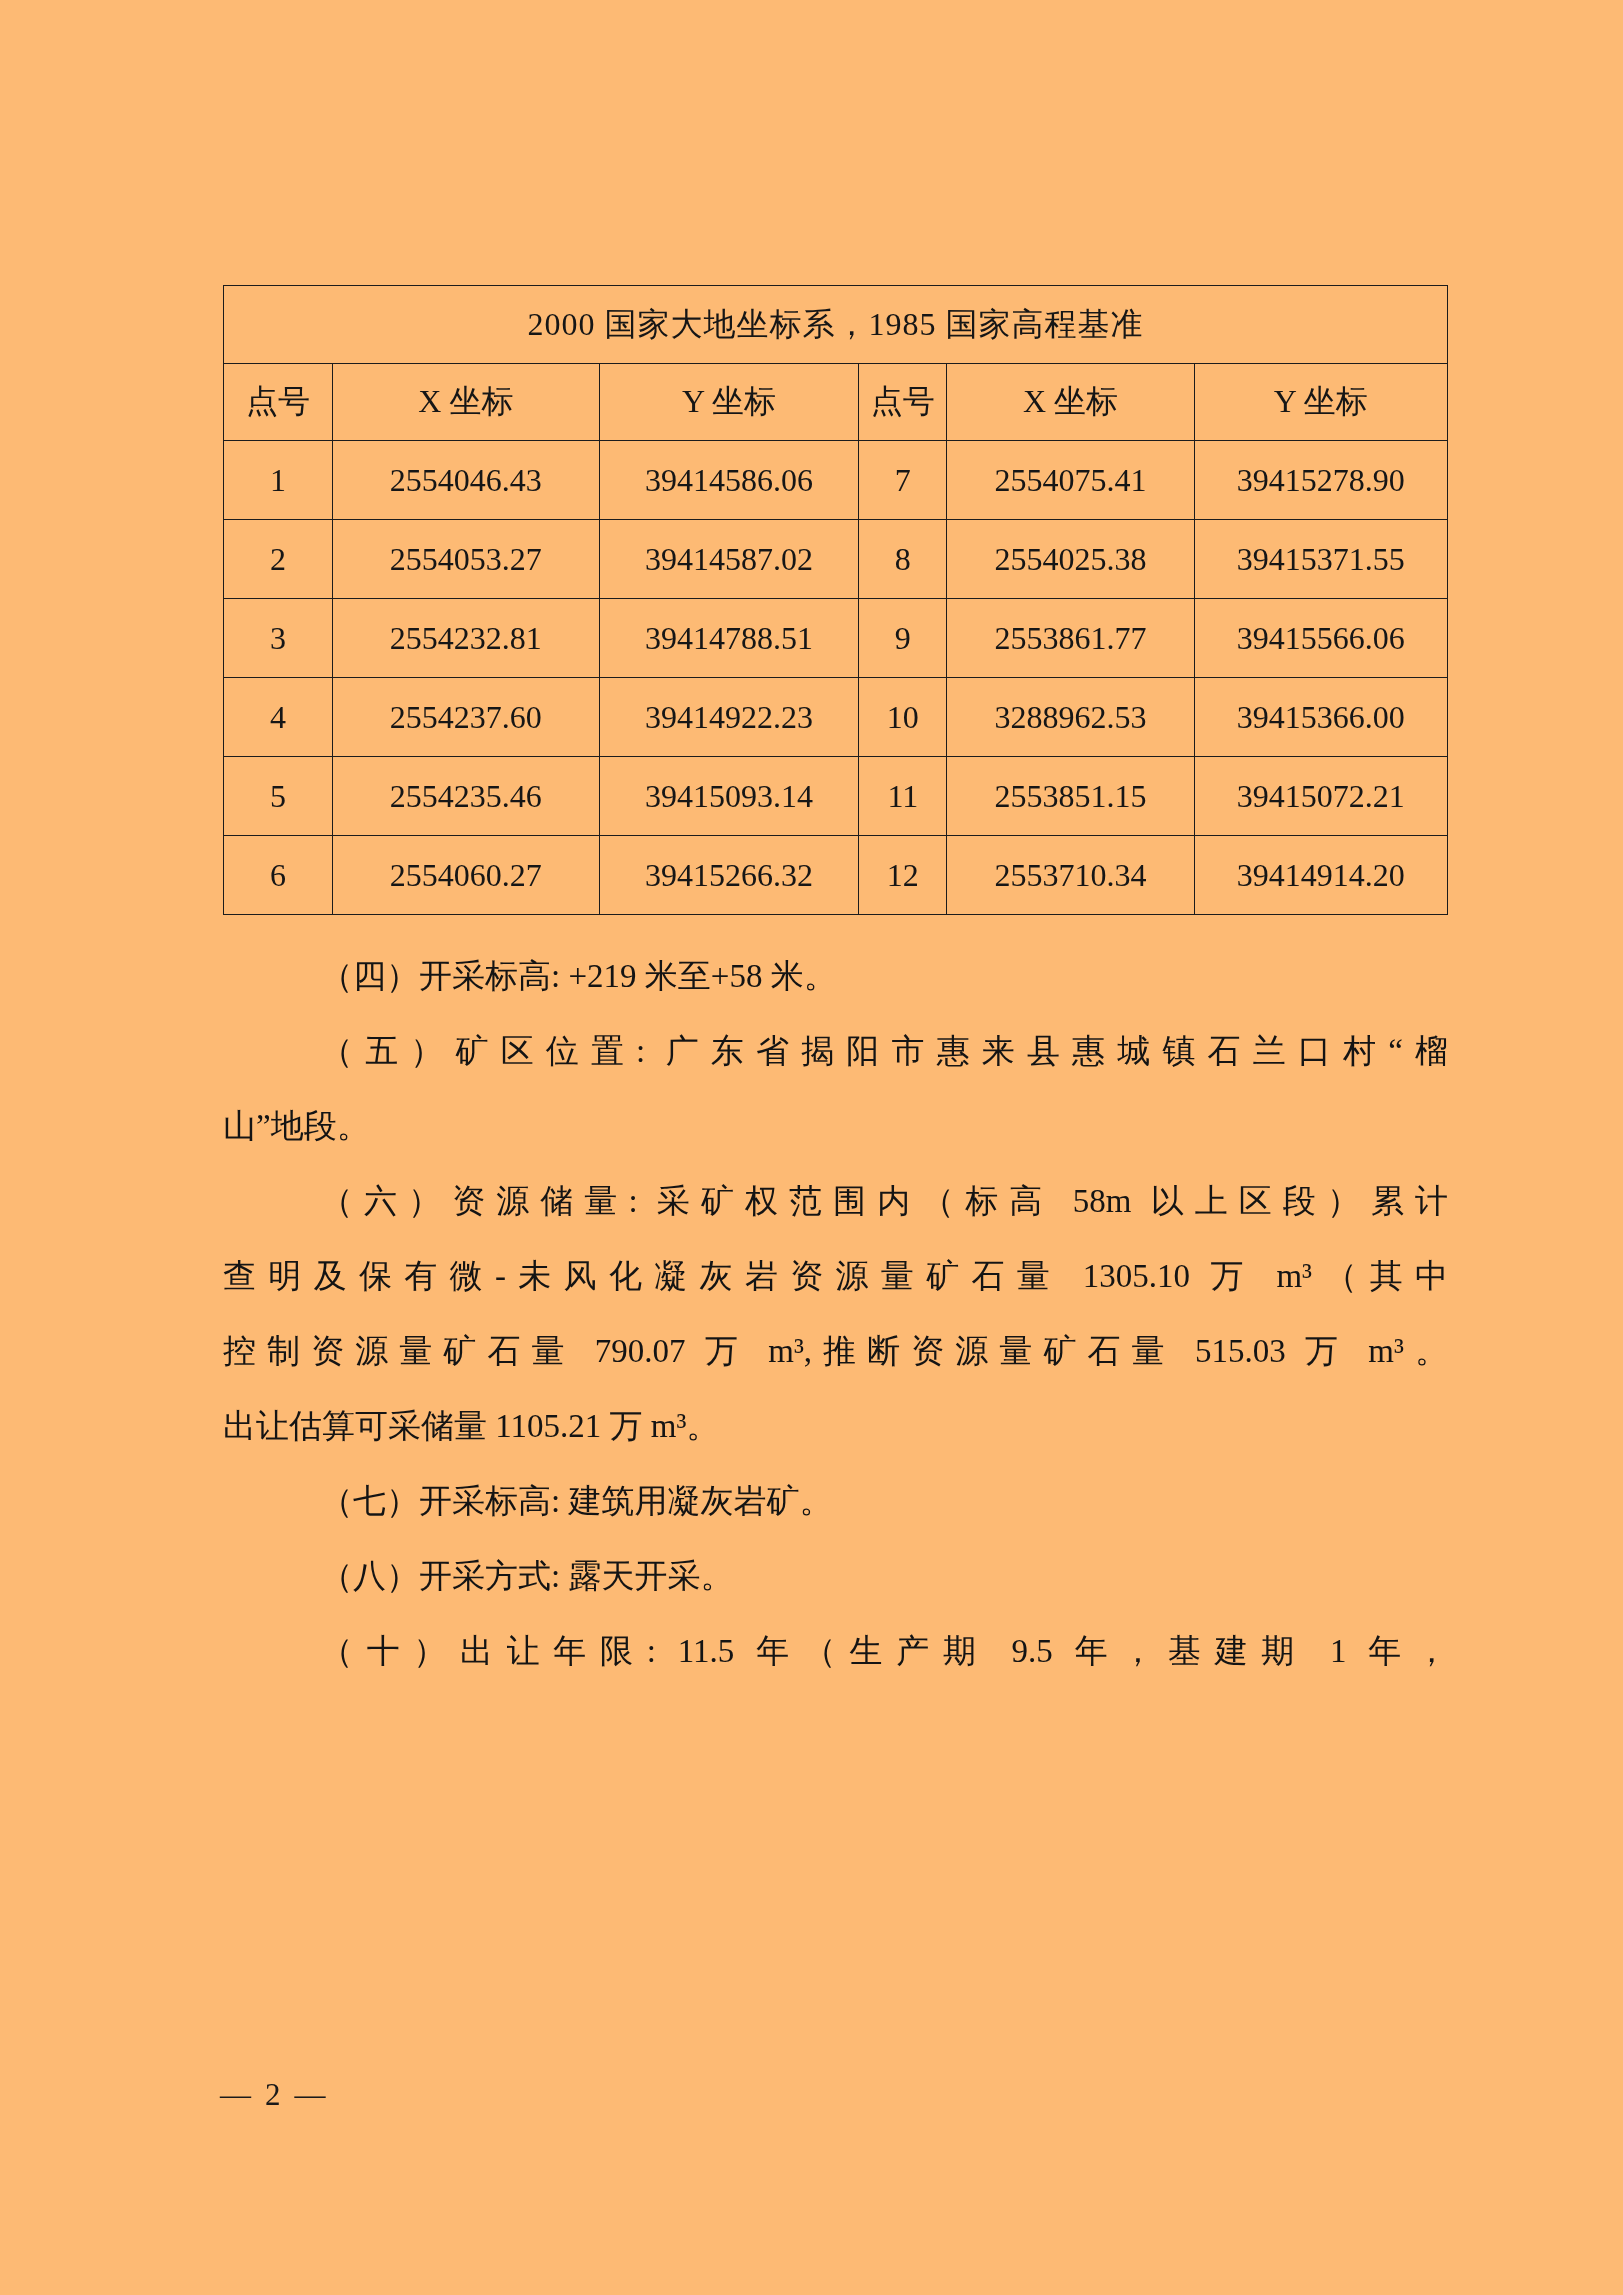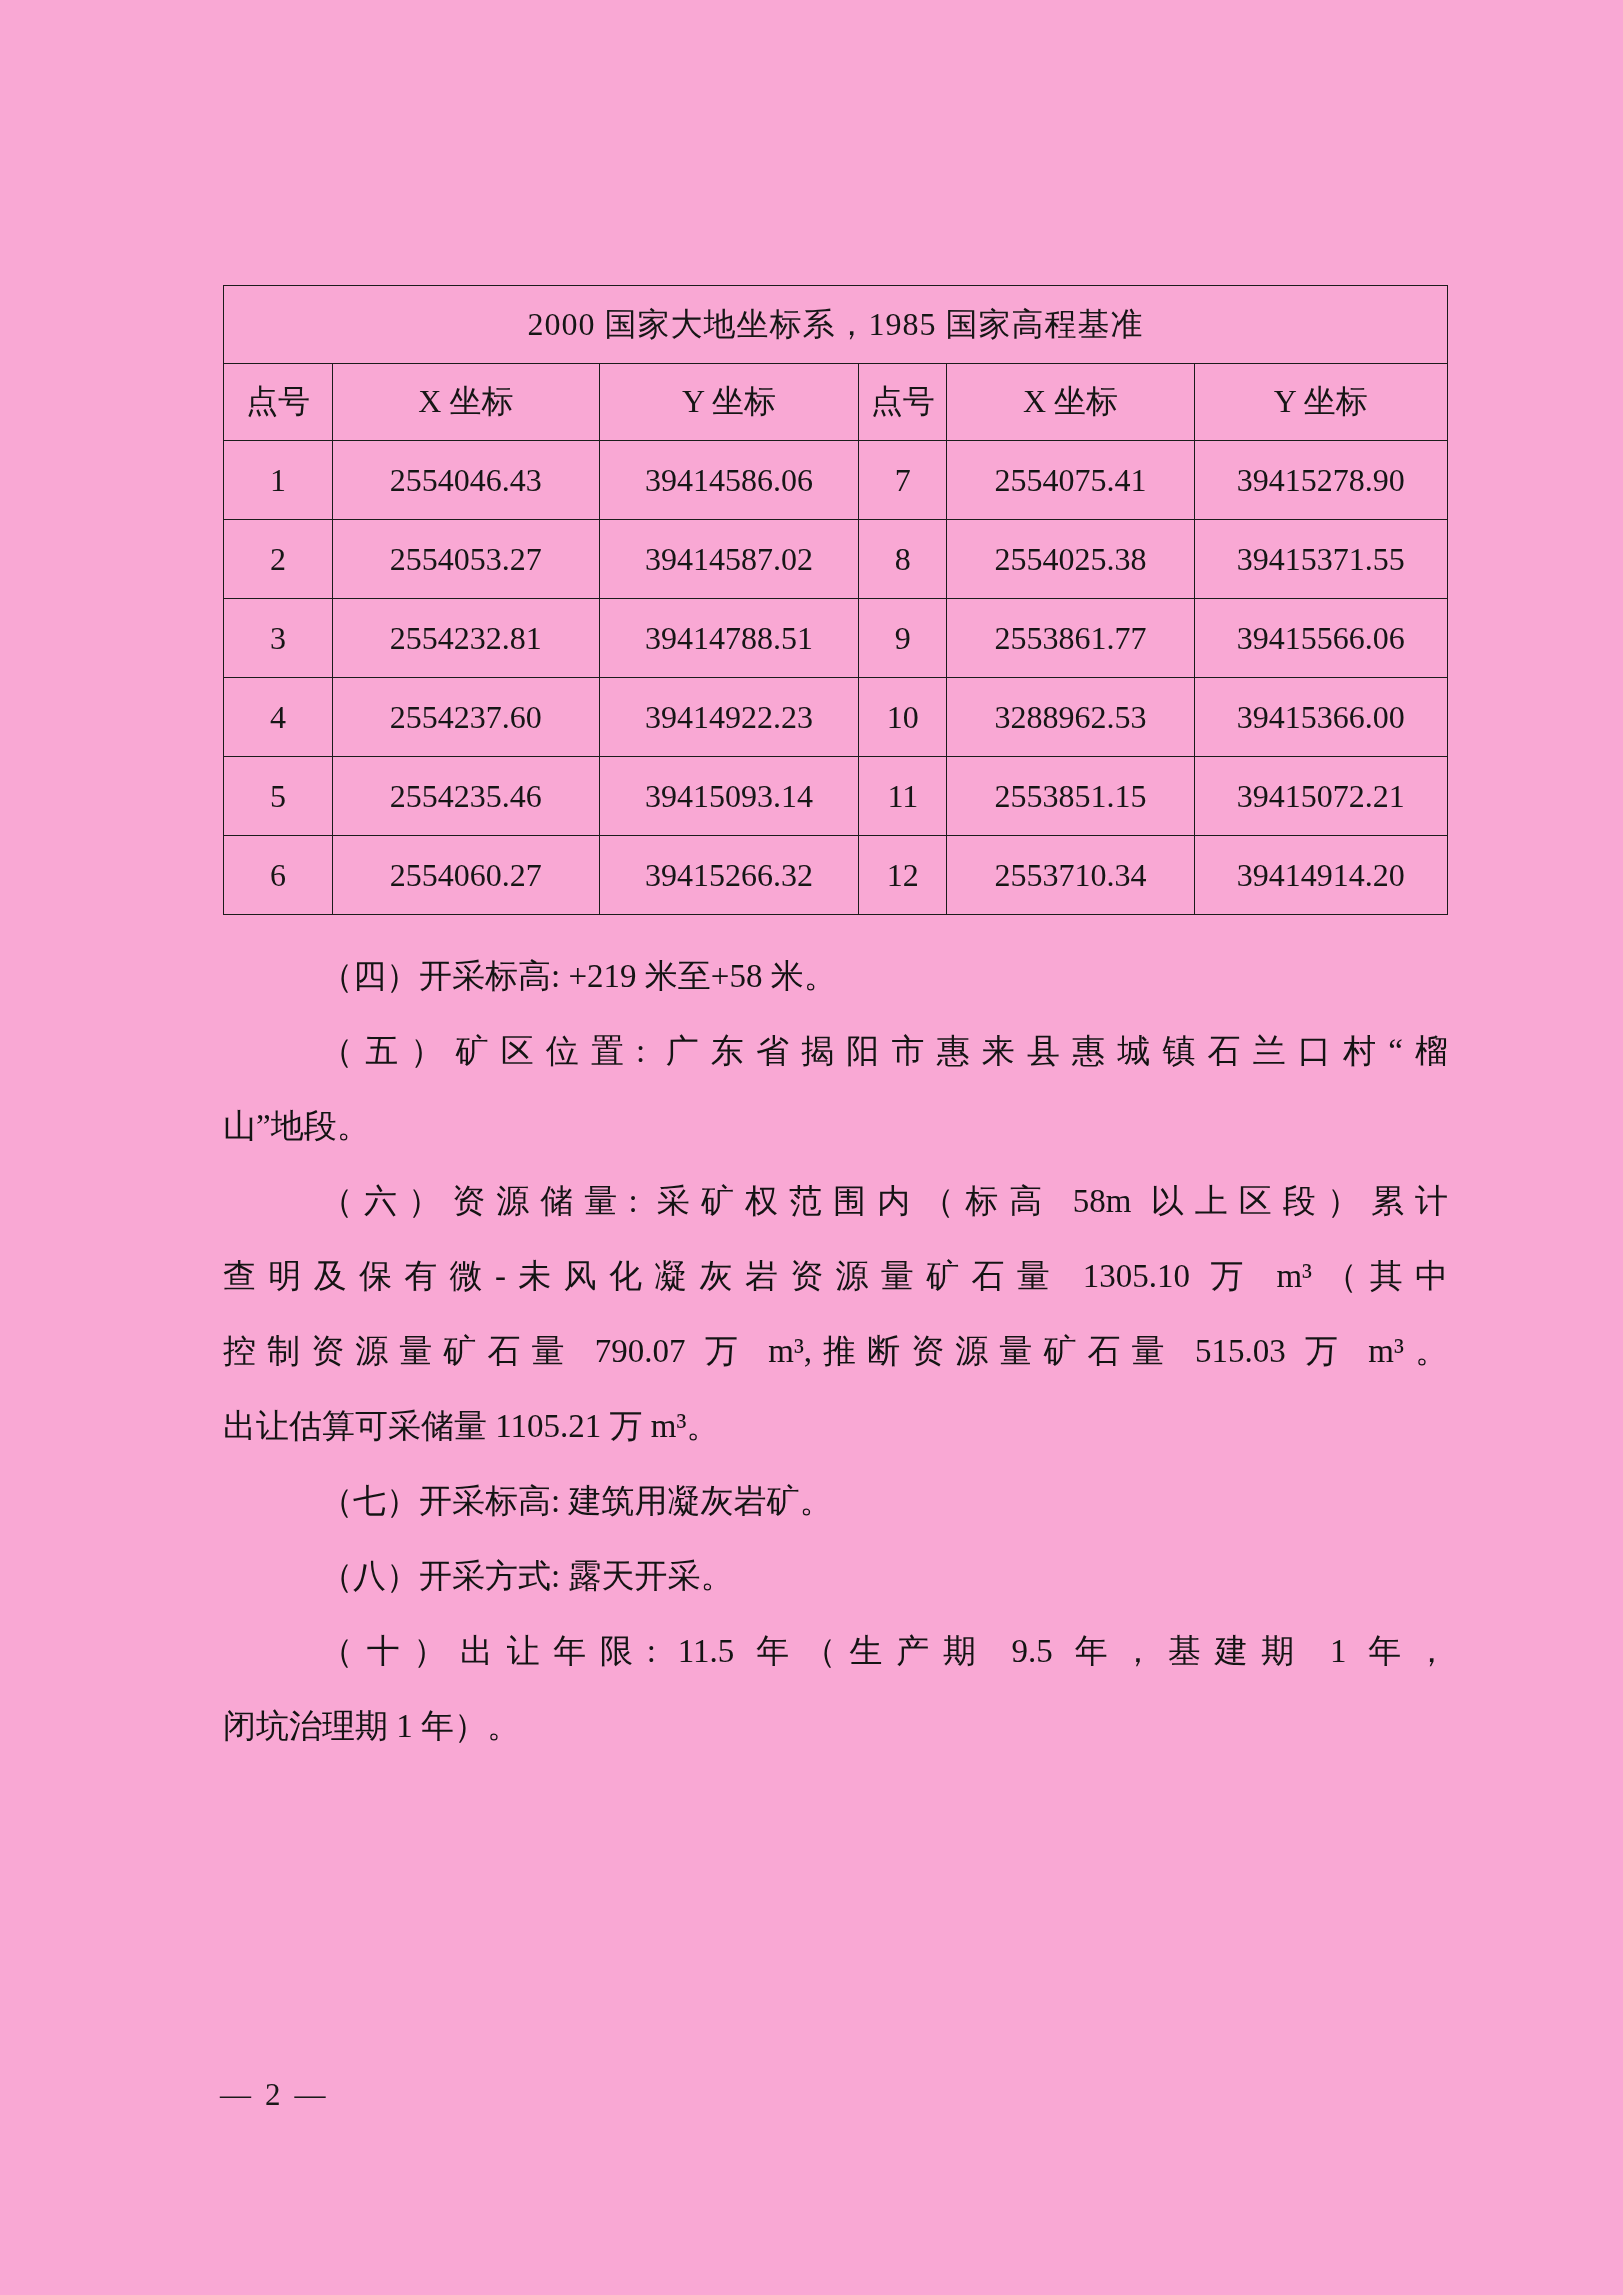--- a/index.html
+++ b/index.html
@@ -9,21 +9,21 @@
     height: 2295px;
     position: relative;
     overflow: hidden;
     font-family: "Liberation Serif", "DejaVu Serif", serif;
     color: #161616;
   }
   .page {
     position: absolute;
     left: 0; top: 0;
     width: 1623px; height: 2295px;
-    background: #f9a8d4;
+    background: #fdba74;
   }
   .content {
     position: absolute;
     left: 223px;
     top: 285px;
     width: 1225px;
   }
   table.coord-table {
     width: 100%;
     border-collapse: collapse;
@@ -177,21 +177,18 @@
       </div>
       <div class="para-line indent">
         <span>（七）开采标高:</span><span> 建筑用凝灰岩矿。</span>
       </div>
       <div class="para-line indent">
         <span>（八）开采方式:</span><span> 露天开采。</span>
       </div>
       <div class="para-line indent full">
         <span>（十）出让年限:</span><span> 11.5 年（生产期 9.5 年，基建期 1 年，</span>
       </div>
-      <div class="para-line">
-        <span>闭坑治理期 1 年）。</span>
-      </div>
     </div>
   </div>
 
   <div class="page-number">— 2 —</div>
 </div>
 
 
 </body></html>

